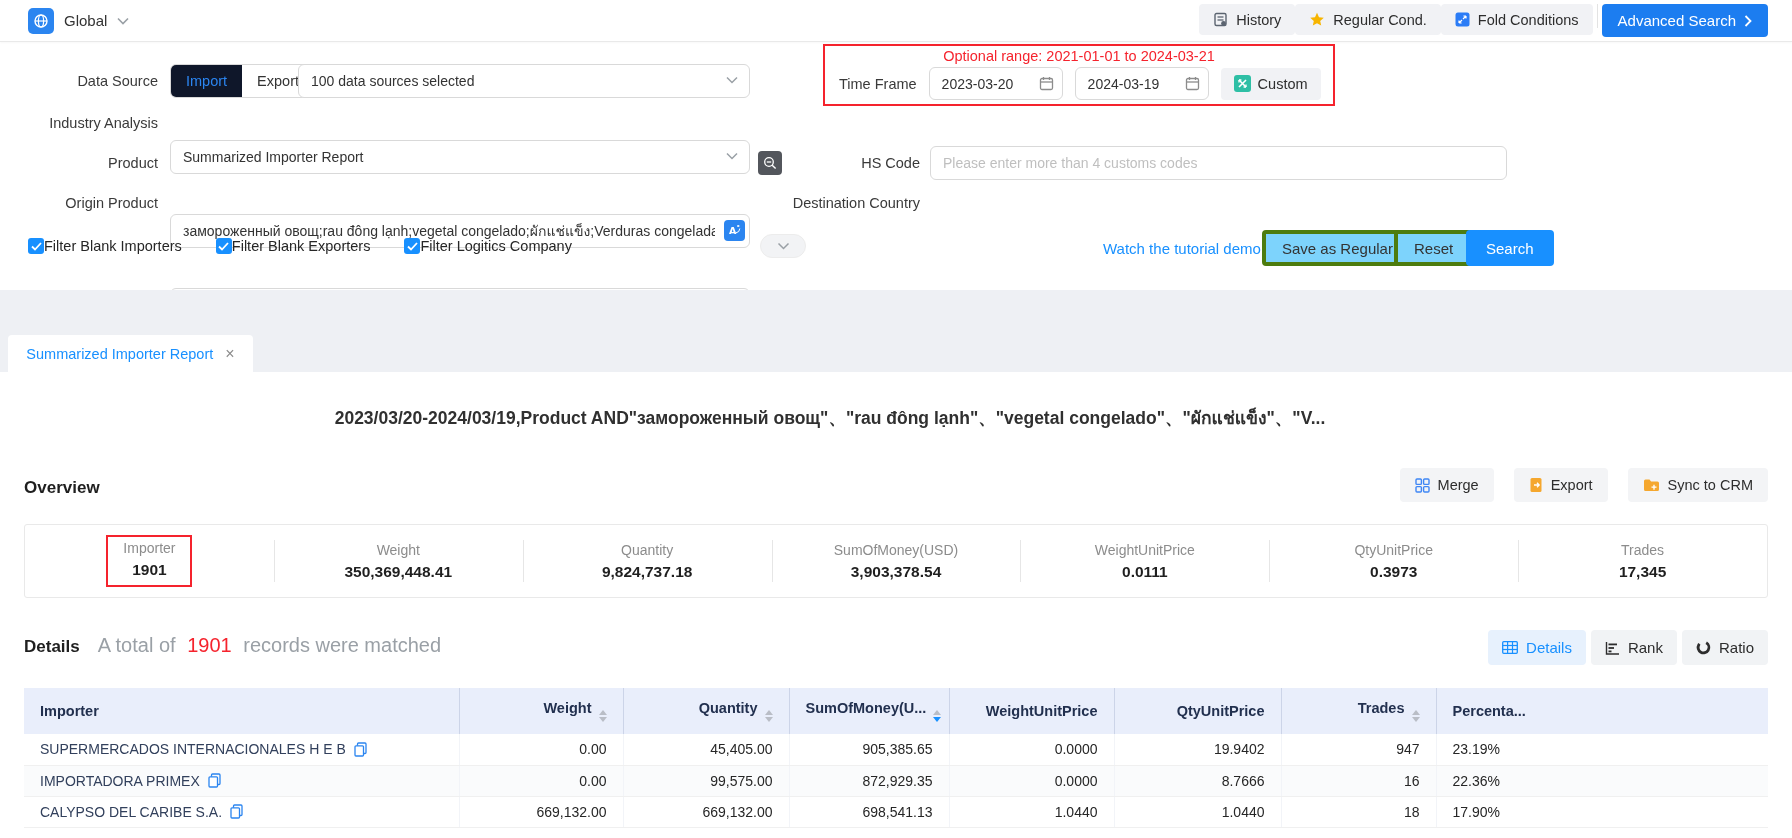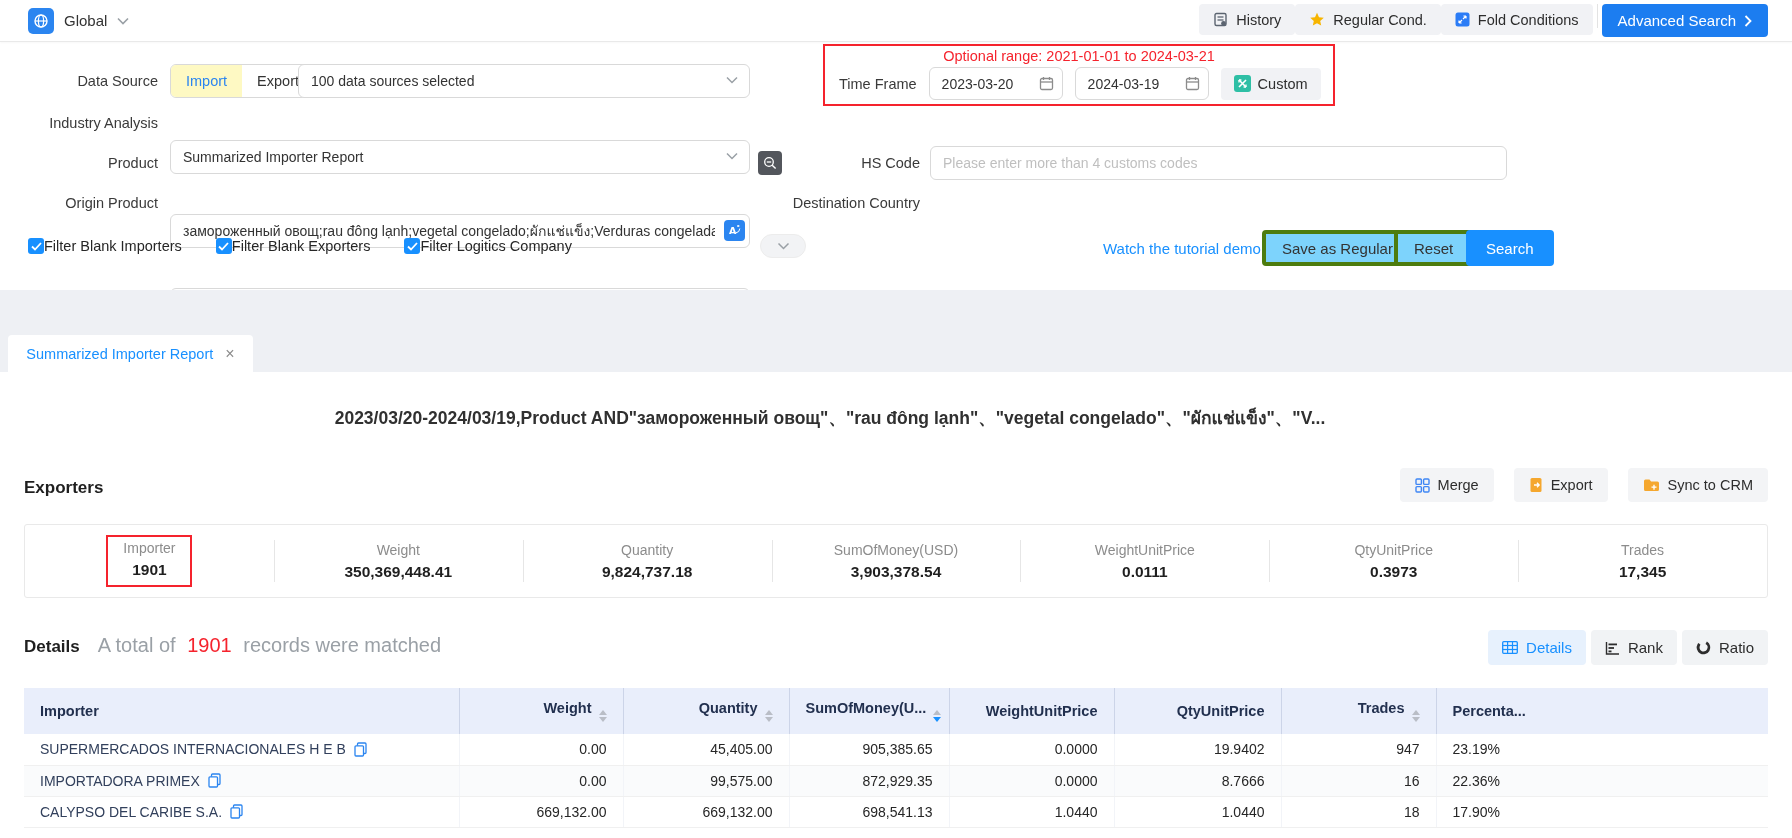--- a/index.html
+++ b/index.html
@@ -27,21 +27,21 @@
 
   
   .flabel { font-size:14.5px; color:#3a3a3a; line-height:34px; text-align:right; }
   .inp { height:34px; border:1px solid #d9d9d9; border-radius:6px; font-size:14px; color:#333;
          padding:0 12px; background:#fff; width:100%; font-family:inherit; outline:none; }
   .inp::placeholder { color:#bfbfbf; }
   .selwrap { position:relative; }
   .selwrap .chev { position:absolute; right:12px; top:12px; }
   .seg { display:inline-flex; border:1px solid #d9d9d9; border-radius:6px; overflow:hidden; height:34px; background:#fff; }
   .seg-item { padding:0 15px; line-height:32px; font-size:14.5px; color:#333; cursor:pointer; }
-  .seg-item.active { background:#fef9c3; color:#2b85f0; }
+  .seg-item.active { background:#0f172a; color:#2b85f0; }
   .redbox { border:2px solid #f5232d; }
   .optrange { text-align:center; color:#f5232d; font-size:14.5px; padding-top:2px; }
   .tf-row { display:flex; align-items:center; gap:12px; padding-left:14px; margin-top:3px; }
   .dateinp { position:relative; width:134px; }
   .dateinp .cal { position:absolute; right:9px; top:9px; }
   .btn-custom { display:inline-flex; align-items:center; gap:7px; background:#f1f2f5; border:none;
                 border-radius:4px; height:32px; padding:0 13px; font-size:14.5px; color:#2d2d2d; cursor:pointer; font-family:inherit;}
   .cicon { width:17px; height:17px; background:#2ebfa5; border-radius:3px; display:inline-flex; align-items:center; justify-content:center; }
   .trbtn { position:absolute; right:5px; top:6px; width:21px; height:21px; background:#2b85f0; border-radius:4px;
            display:inline-flex; align-items:center; justify-content:center; cursor:pointer; }
@@ -294,21 +294,21 @@
   <div class="tabband">
     <div class="tab-active">
       <span>Summarized Importer Report</span>
       <span class="tab-close">×</span>
     </div>
   </div>
 
   <main class="content">
     <div class="report-title">2023/03/20-2024/03/19,Product AND"замороженный овощ"、"rau đông lạnh"、"vegetal congelado"、"ผักแช่แข็ง"、"V...</div>
 
-    <div class="ov-heading">Exporters</div>
+    <div class="ov-heading">Overview</div>
     <div class="ov-actions">
       <button class="btn-soft">
         <svg width="15" height="15" viewBox="0 0 15 15">
             <rect x="1" y="1" width="5.4" height="5.4" rx="1" fill="none" stroke="#3f86f5" stroke-width="1.4"></rect>
             <rect x="8.6" y="1" width="5.4" height="5.4" rx="1" fill="none" stroke="#3f86f5" stroke-width="1.4"></rect>
             <rect x="1" y="8.6" width="5.4" height="5.4" rx="1" fill="none" stroke="#3f86f5" stroke-width="1.4"></rect>
             <rect x="8.6" y="8.6" width="5.4" height="5.4" rx="1" fill="none" stroke="#3f86f5" stroke-width="1.4"></rect>
           </svg>
         <span>Merge</span>
       </button>

